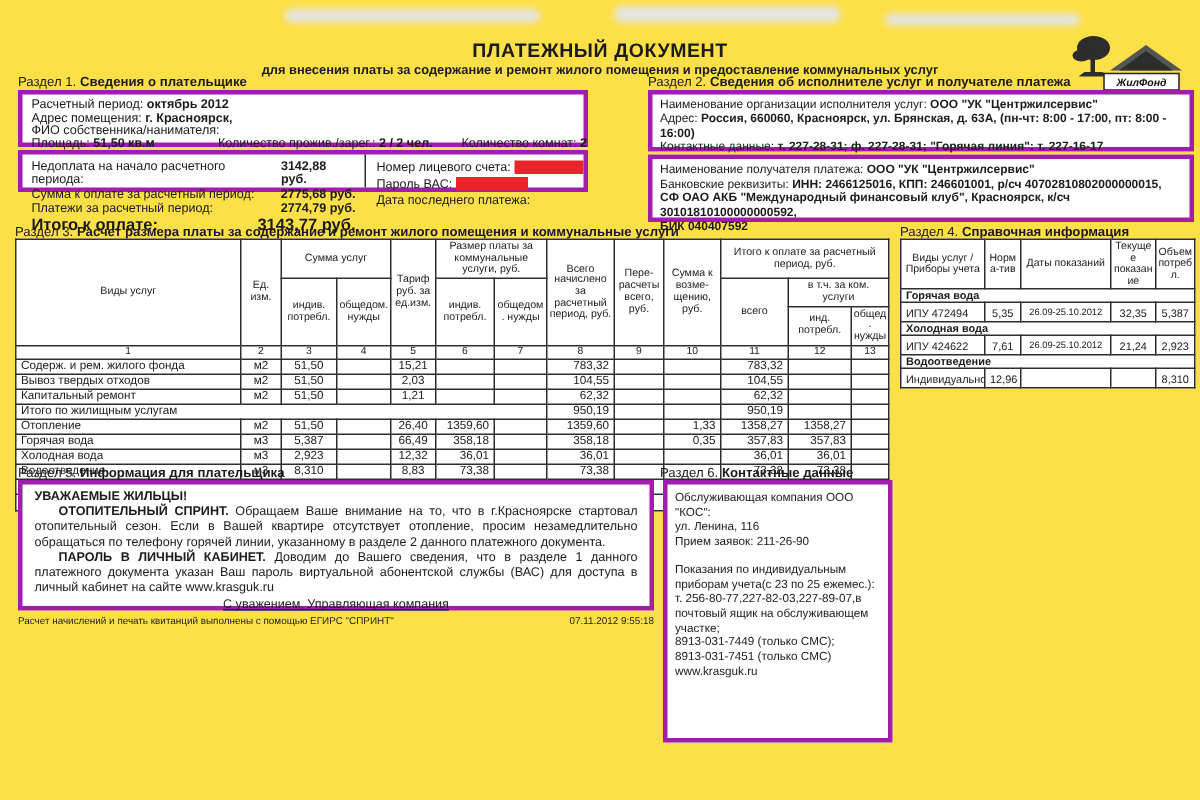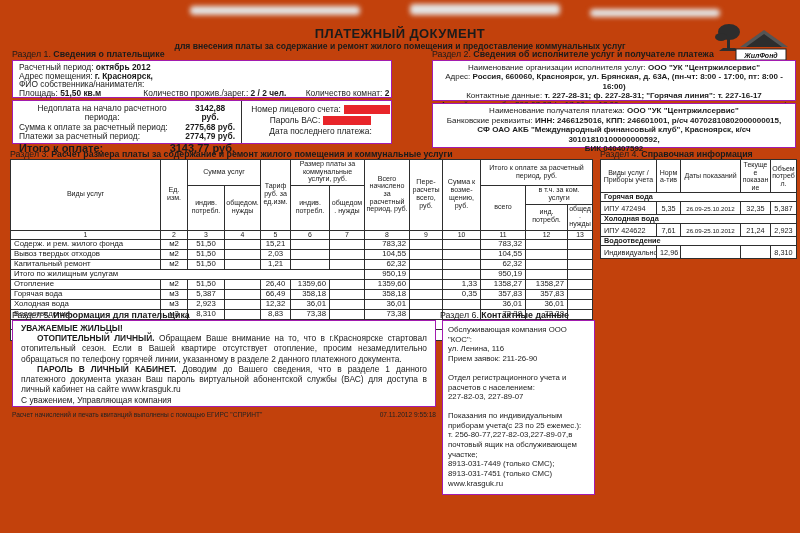--- a/index.html
+++ b/index.html
@@ -1,52 +1,52 @@
 <!DOCTYPE html>
 <html><head>
 <meta charset="utf-8">
 <style>
   html,body{margin:0;padding:0;background:#ffffff;}
-  .page{position:relative;width:800px;height:533px;background:#c2410c;overflow:hidden;
+  .page{position:relative;width:800px;height:533px;background:#fde047;overflow:hidden;
         font-family:"Liberation Sans",sans-serif;color:#1b1b1b;}
   .art{position:absolute;background:#e4e4e4;filter:blur(2.5px);border-radius:4px;}
 
   
   .doc-title{position:absolute;left:0;top:26px;width:800px;text-align:center;
              font-size:13px;font-weight:bold;letter-spacing:.4px;}
   .doc-subtitle{position:absolute;left:0;top:41px;width:800px;text-align:center;
              font-size:8.6px;font-weight:bold;}
   .logo{position:absolute;left:712px;top:22px;width:78px;height:40px;}
   svg text{font-family:"Liberation Sans",sans-serif;}
 
   
   .sec-h{position:absolute;font-size:8.8px;white-space:nowrap;}
   .sec-h b{font-weight:bold;}
 
   
-  .box{position:absolute;border:1px solid #a21caf;background:#fff;box-sizing:border-box;}
+  .box{position:absolute;border:3px solid #a21caf;background:#fff;box-sizing:border-box;}
 
   
   .b1a{left:12px;top:60px;width:380px;height:38px;padding:2px 6px;font-size:8.4px;line-height:8.7px;}
   .kv{white-space:nowrap;}
   .kv b{font-weight:bold;}
   .inl{display:inline-block;}
-  .b1b{left:12px;top:100px;width:380px;height:44px;font-size:8.4px;text-align:center;}
+  .b1b{left:12px;top:100px;width:380px;height:28px;font-size:8.4px;}
   .totals{position:absolute;left:0;top:0;width:228px;padding:3px 6px 0 6px;box-sizing:border-box;}
   .trow{display:flex;line-height:9.3px;}
   .trow .val{margin-left:auto;font-weight:bold;}
   .trow.big{line-height:13px;font-size:11px;font-weight:bold;margin-top:1px;}
   .account{position:absolute;left:228px;top:0;bottom:0;width:151px;border-left:1px solid #2e2e2e;
            padding:3px 0 0 7px;box-sizing:border-box;line-height:11px;}
   .redact{display:inline-block;width:46px;height:9px;background:#e8252a;vertical-align:middle;margin-left:3px;}
 
   
   .b2a{left:432px;top:60px;width:364px;height:41px;padding:2px 5px;font-size:8px;line-height:9.3px;}
   .b2b{left:432px;top:103px;width:364px;height:45px;padding:2px 5px;font-size:8px;line-height:9.6px;}
-  .b2a .kv, .b2b .kv{white-space:normal;text-align:center;}
+  .b2a .kv, .b2b .kv{white-space:normal;}
 
   
   table{border-collapse:collapse;table-layout:fixed;background:#fff;}
   th,td{border:1px solid #2e2e2e;overflow:hidden;}
   th{font-weight:normal;vertical-align:middle;text-align:center;padding:1px 1px;
      overflow-wrap:break-word;}
   td{text-align:center;white-space:nowrap;padding:0 3px;}
   td.L{text-align:left;}
   td.m{text-align:right;}
 
@@ -59,21 +59,21 @@
   .t4{position:absolute;left:600px;top:159px;width:196px;}
   .t4 th{font-size:7px;line-height:7.6px;}
   .t4 td{font-size:7.3px;height:12px;line-height:11px;}
   .t4 tr.g td{height:8px;line-height:8px;font-weight:bold;text-align:left;}
   .t4 td.sm{font-size:6.2px;padding:0 1px;}
 
   
   .s5{left:12px;top:320px;width:424px;height:87px;padding:2px 8px;font-size:8.4px;line-height:10.2px;}
   .s5 .salut{font-weight:bold;}
   .s5 p{margin:0;text-indent:16px;text-align:justify;}
-  .s5 .sig{text-align:left;margin-top:1px;}
+  .s5 .sig{text-align:center;margin-top:1px;text-decoration:underline;}
 
   
   .s6{left:442px;top:320px;width:153px;height:175px;padding:4px 4px 0 5px;font-size:7.8px;line-height:9.7px;}
   .s6 .para{white-space:pre-line;margin:0 0 9px 0;}
 
   
   .footer{position:absolute;left:12px;top:411px;width:424px;display:flex;font-size:6.6px;color:#222;}
   .footer .dt{margin-left:auto;}
 </style>
 </head>
@@ -458,41 +458,39 @@
   </table>
 
   <div class="sec-h" style="left:12px;top:310px;">
     <span>Раздел 5.</span>
     <b>Информация для плательщика</b>
   </div>
 
   <div class="box s5">
     <div class="salut">УВАЖАЕМЫЕ ЖИЛЬЦЫ!</div>
     <p>
-      <b>ОТОПИТЕЛЬНЫЙ ЛИЧНЫЙ.</b>
+      <b>ОТОПИТЕЛЬНЫЙ СПРИНТ.</b>
       <span>Обращаем Ваше внимание на то, что в г.Красноярске стартовал отопительный сезон. Если в Вашей квартире отсутствует отопление, просим незамедлительно обращаться по телефону горячей линии, указанному в разделе 2 данного платежного документа.</span>
     </p>
     <p>
       <b>ПАРОЛЬ В ЛИЧНЫЙ КАБИНЕТ.</b>
       <span>Доводим до Вашего сведения, что в разделе 1 данного платежного документа указан Ваш пароль виртуальной абонентской службы (ВАС) для доступа в личный кабинет на сайте www.krasguk.ru</span>
     </p>
     <div class="sig">С уважением, Управляющая компания</div>
   </div>
 
   <div class="sec-h" style="left:440px;top:310px;">
     <span>Раздел 6.</span>
     <b>Контактные данные</b>
   </div>
 
   <div class="box s6">
     <div class="para">Обслуживающая компания ООО "КОС":
 ул. Ленина, 116
 Прием заявок: 211-26-90</div>
-    <div class="para">Отдел регистрационного учета и расчетов с населением:
-227-82-03, 227-89-07</div>
     <div class="para">Показания по индивидуальным приборам учета(с 23 по 25 ежемес.):
 т. 256-80-77,227-82-03,227-89-07,в почтовый ящик на обслуживающем участке;
 8913-031-7449 (только СМС);
 8913-031-7451 (только СМС)
 www.krasguk.ru</div>
   </div>
 
   <div class="footer">
     <span>Расчет начислений и печать квитанций выполнены с помощью ЕГИРС "СПРИНТ"</span>
     <span class="dt">07.11.2012 9:55:18</span>

